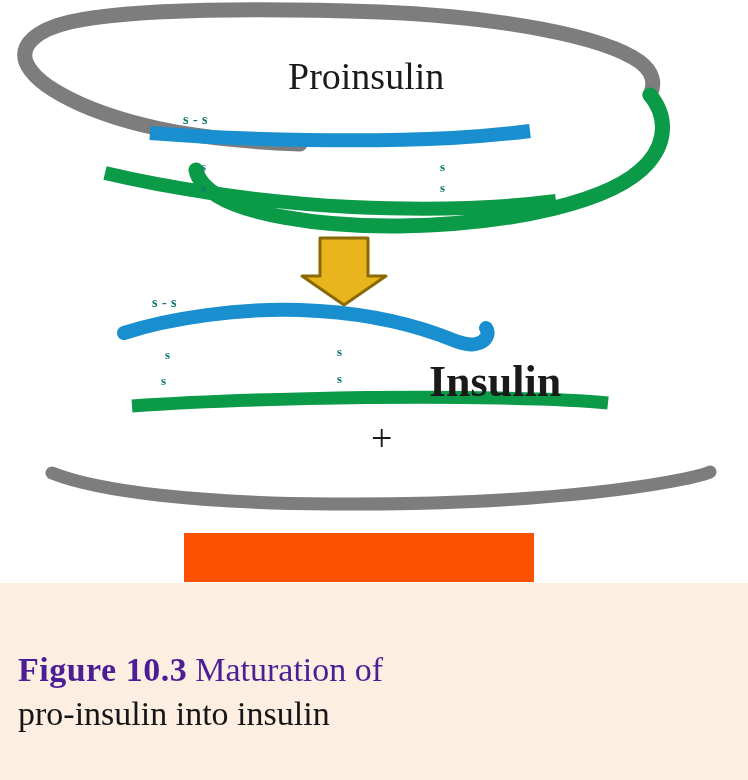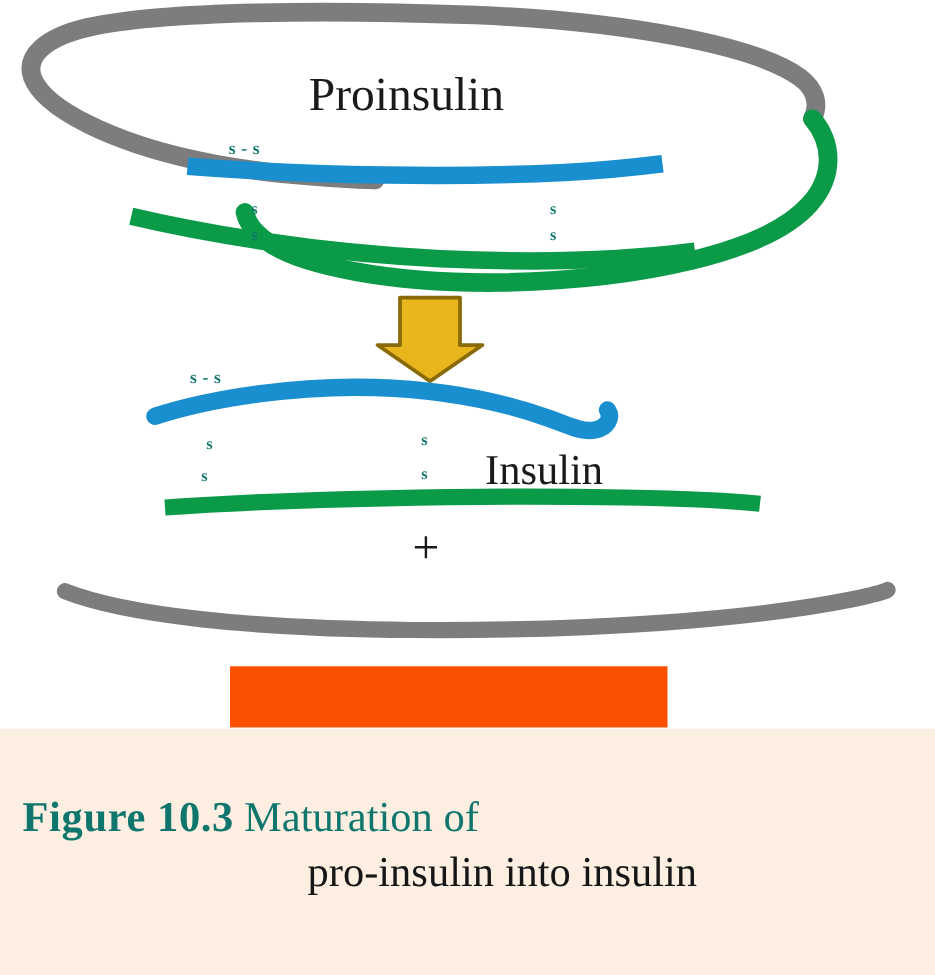--- a/index.html
+++ b/index.html
@@ -27,35 +27,37 @@
     display: block;
   }
   
   .diag-label {
     position: absolute;
     color: #1a1a1a;
     font-family: "Liberation Serif", "DejaVu Serif", serif;
     white-space: nowrap;
     line-height: 1;
     user-select: none;
+    margin-left: 41px;
   }
   #label-proinsulin {
     left: 247px;
     top: 57px;
     font-size: 38px;
   }
   #label-a-peptide {
     left: 413px;
     top: 265px;
     font-size: 38px;
   }
   #label-insulin {
     left: 388px;
     top: 360px;
-    font-size: 34px;
+    font-size: 44px;
+    font-weight: bold;
   }
   #label-plus {
     left: 330px;
     top: 419px;
     font-size: 38px;
   }
   #label-b-peptide {
     left: 388px;
     top: 420px;
     font-size: 38px;
@@ -99,36 +101,36 @@
   }
   #caption-inner {
     position: absolute;
     left: 18px;
     top: 50px;
     width: 710px;
   }
   #caption-line1 {
     font-size: 34px;
     line-height: 1.28;
-    color: #0f766e;
-    white-space: nowrap;
+    color: #4c1d95;
+    white-space: nowrap;
+    margin-top: 15px;
   }
   #caption-figure-number {
     font-weight: bold;
     letter-spacing: 0.5px;
   }
   #caption-text-first {
     font-weight: normal;
     margin-left: 8px;
   }
   .caption-cont {
     font-size: 34px;
     line-height: 1.28;
     color: #161616;
-    margin-left: 228px;
     white-space: nowrap;
   }
 </style>
 </head>
 <body>
 
 <div id="page">
 
   <svg id="diagram-svg" viewBox="0 0 748 780" xmlns="http://www.w3.org/2000/svg">
 

